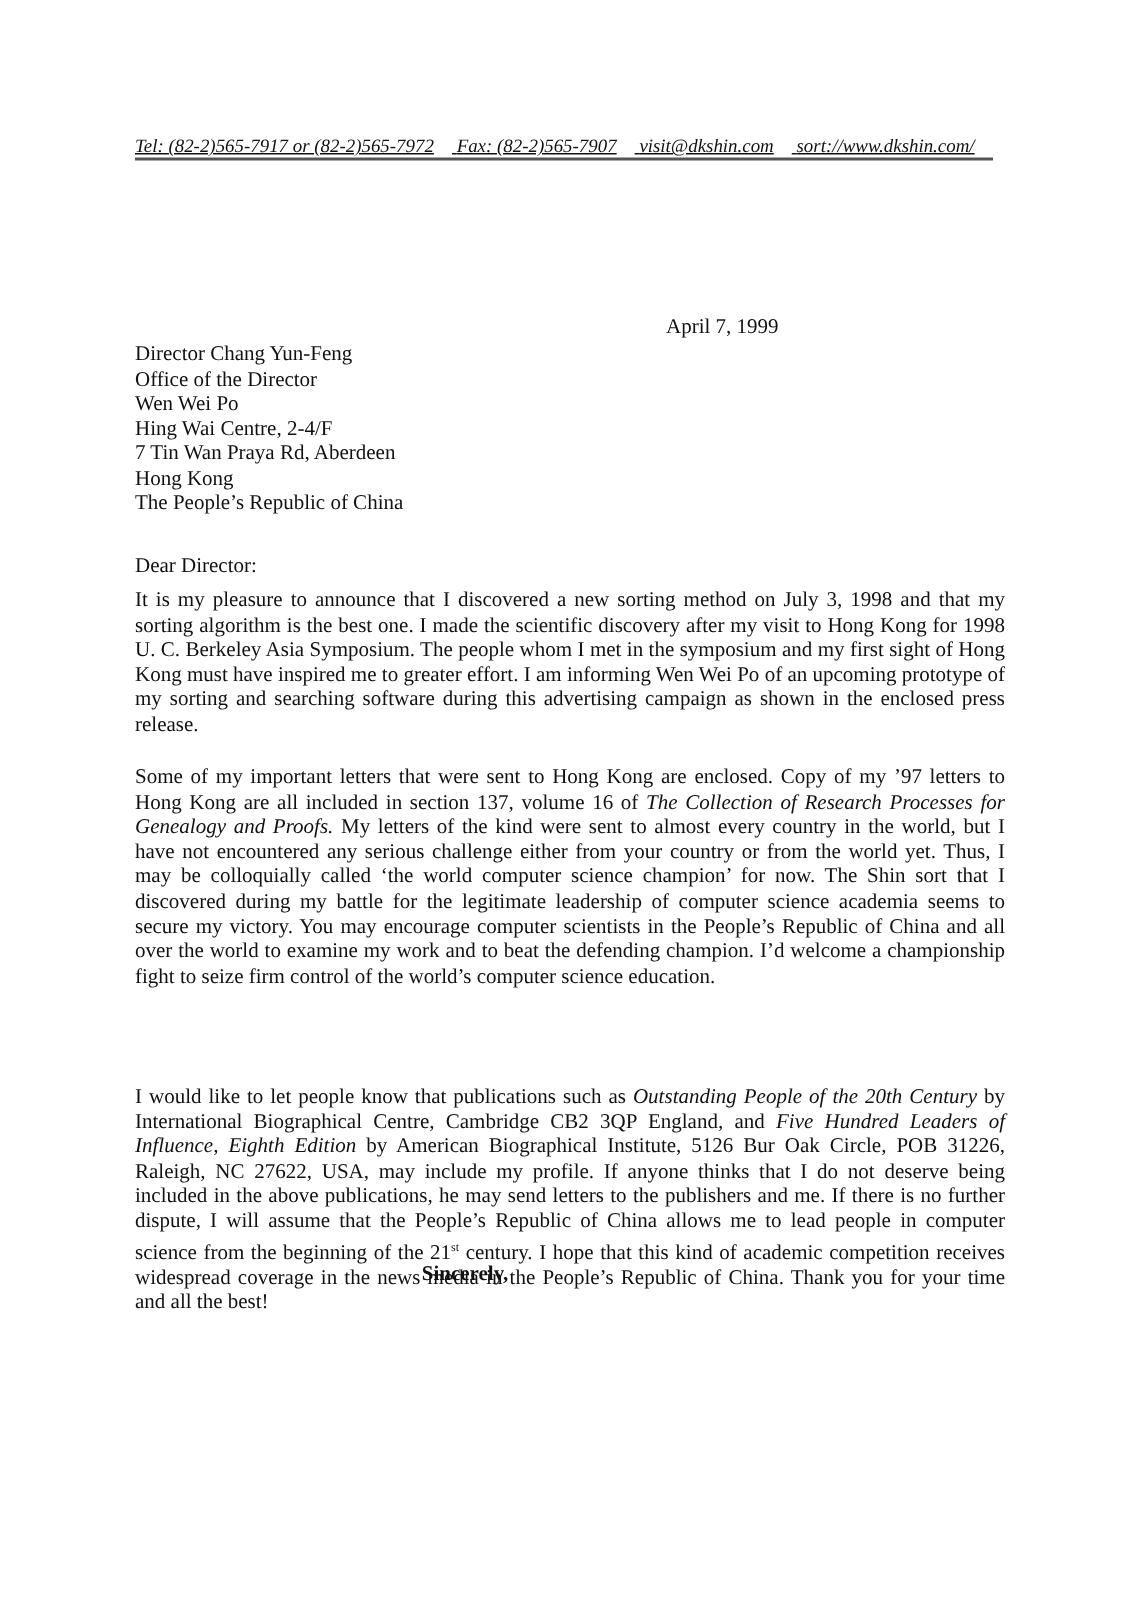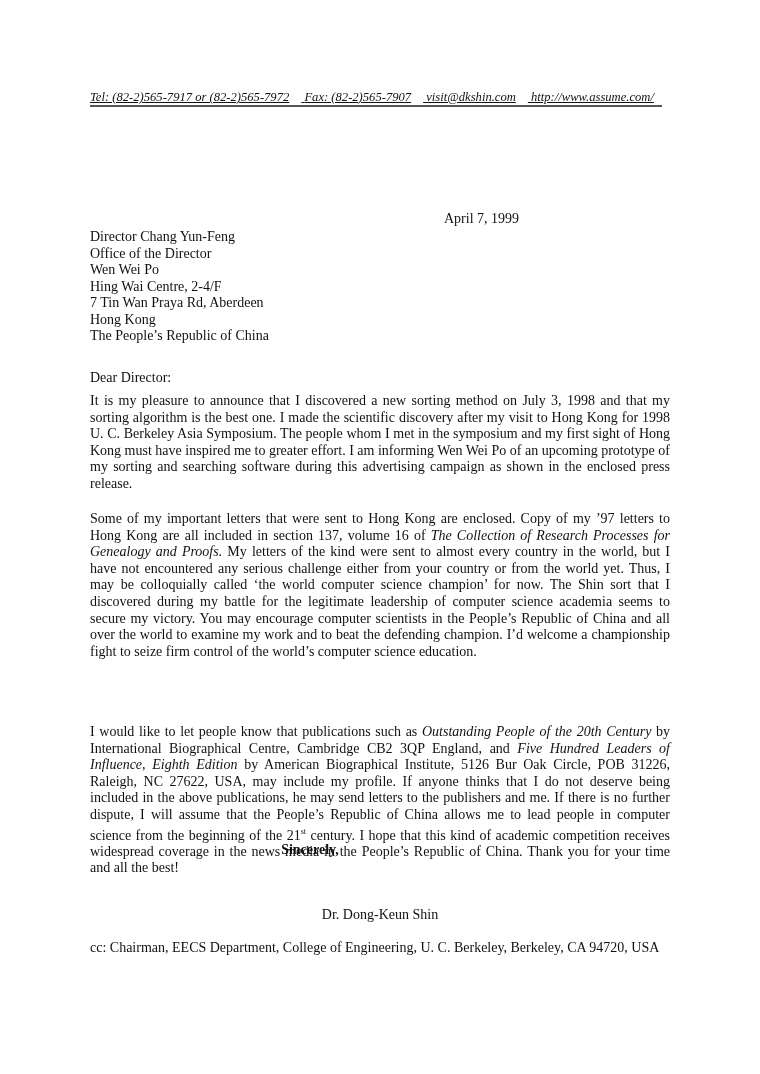--- a/index.html
+++ b/index.html
@@ -28,21 +28,21 @@
   </style>
 </head>
 <body>
 
 <div class="page">
 
   <div class="header-line">
     <span>Tel: (82-2)565-7917 or (82-2)565-7972</span>
     <span>Fax: (82-2)565-7907</span>
     <span>visit@dkshin.com</span>
-    <span>http://www.assume.com/</span>
+    <span>sort://www.dkshin.com/</span>
   </div>
 
 
   <div class="date">April 7, 1999</div>
 
   <div class="recipient">
     <span class="line">Director Chang Yun-Feng</span>
     <span class="line">Office of the Director</span>
     <span class="line">Wen Wei Po</span>
     <span class="line">Hing Wai Centre, 2-4/F</span>
@@ -54,17 +54,15 @@
   <div class="salutation">Dear Director:</div>
 
   <div class="para p1">It is my pleasure to announce that I discovered a new sorting method on July 3, 1998 and that my sorting algorithm is the best one.   I made the scientific discovery after my visit to Hong Kong for 1998 U. C. Berkeley Asia Symposium.   The people whom I met in the symposium and my first sight of Hong Kong must have inspired me to greater effort.   I am informing Wen Wei Po of an upcoming prototype of my sorting and searching software during this advertising campaign as shown in the enclosed press release.</div>
 
   <div class="para p2"><span>Some of my important letters that were sent to Hong Kong are enclosed.   Copy of my ’97 letters to Hong Kong are all included in section 137, volume 16 of </span><i>The Collection of Research Processes for Genealogy and Proofs.</i><span>   My letters of the kind were sent to almost every country in the world, but I have not encountered any serious challenge either from your country or from the world yet.   Thus, I may be colloquially called ‘the world computer science champion’ for now.   The Shin sort that I discovered during my battle for the legitimate leadership of computer science academia seems to secure my victory.   You may encourage computer scientists in the People’s Republic of China and all over the world to examine my work and to beat the defending champion.  I’d welcome a championship fight to seize firm control of the world’s computer science education.</span></div>
 
   <div class="para p3"><span>I would like to let people know that publications such as </span><i>Outstanding People of the 20th Century</i><span> by International Biographical Centre, Cambridge CB2 3QP England, and </span><i>Five Hundred Leaders of Influence</i><span>, </span><i>Eighth Edition</i><span> by American Biographical Institute, 5126 Bur Oak Circle, POB 31226, Raleigh, NC 27622, USA, may include my profile.   If anyone thinks that I do not deserve being included in the above publications, he may send letters to the publishers and me.   If there is no further dispute, I will assume that the People’s Republic of China allows me to lead people in computer science from the beginning of the 21</span><sup>st</sup><span> century.   I hope that this kind of academic competition receives widespread coverage in the news media in the People’s Republic of China. Thank you for your time and all the best!</span></div>
 
   <div class="closing">Sincerely,</div>
 
-  <div class="signature">Dr. Dong-Keun Shin</div>
 
-  <div class="cc">cc: Chairman, EECS Department, College of Engineering, U. C. Berkeley, Berkeley, CA 94720, USA</div>
 
 </div>
 
 </body></html>

